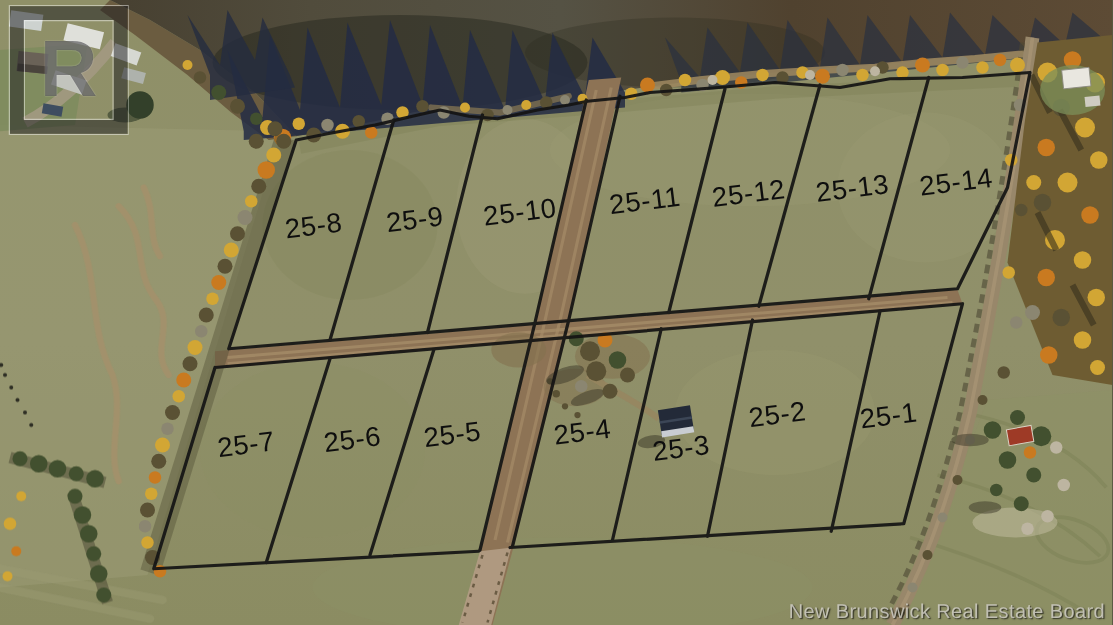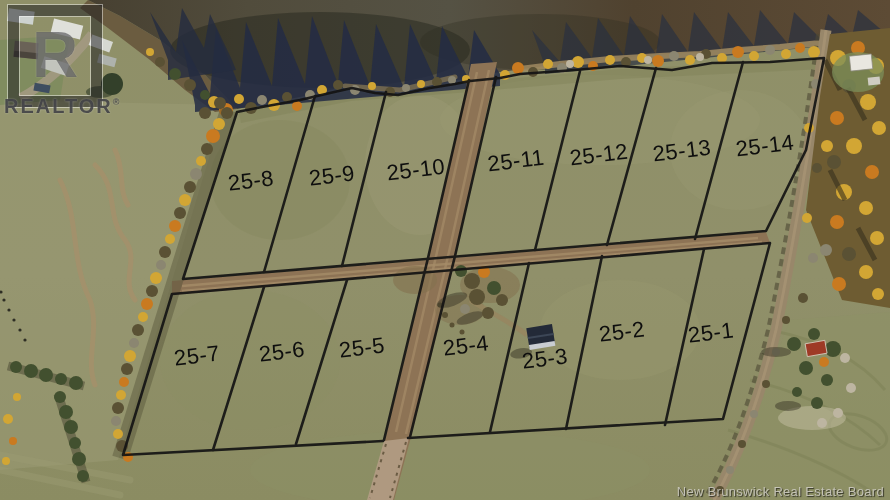--- a/index.html
+++ b/index.html
@@ -27,21 +27,21 @@
     text-shadow:0 0 1px rgba(255,255,255,.55);line-height:1;
   }
   .logo-word{
     position:absolute;left:4px;top:95px;font-size:20px;font-weight:bold;
     letter-spacing:2px;color:rgba(62,62,66,.88);
     text-shadow:0 0 2px rgba(255,255,255,.35);
   }
   .logo-word sup{font-size:9px;letter-spacing:0;}
   
   .watermark{
-    position:absolute;right:6px;bottom:1px;font-size:13px;
+    position:absolute;right:6px;bottom:1px;font-size:16px;
     color:rgba(215,213,205,.8);text-shadow:1px 1px 1px rgba(40,40,30,.9);
     letter-spacing:.3px;
   }
   .tY{fill:#d2a634}.tO{fill:#c97a20}.tD{fill:#5a5134}
   .tG{fill:#8b8671}.tN{fill:#42502f}.tP{fill:#bdb5a1}
 </style>
 </head>
 <body>
 
 <div class="stage">
@@ -382,20 +382,17 @@
   <div class="lot-label" style="left:362px;top:348px">25-5</div>
   <div class="lot-label" style="left:466px;top:346px">25-4</div>
   <div class="lot-label" style="left:545px;top:359px">25-3</div>
   <div class="lot-label" style="left:622px;top:332px">25-2</div>
   <div class="lot-label" style="left:711px;top:333px">25-1</div>
 
   <div class="realtor-logo">
     <div class="logo-box">
       <span class="logo-r">R</span>
     </div>
-    <div class="logo-word">
-      <span>REALTOR</span><sup>®</sup>
-    </div>
   </div>
 
   <div class="watermark">New Brunswick Real Estate Board</div>
 
 </div>
 
 </body></html>

